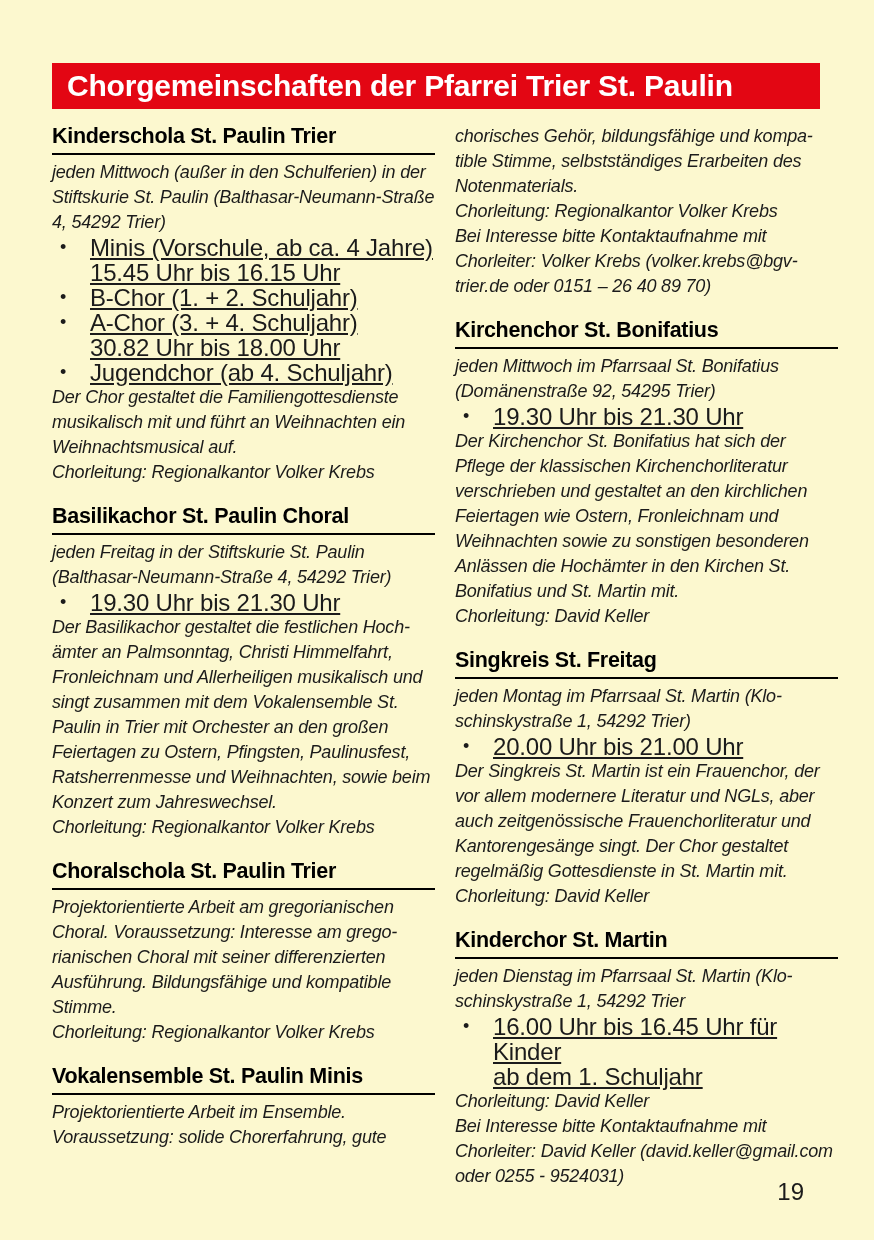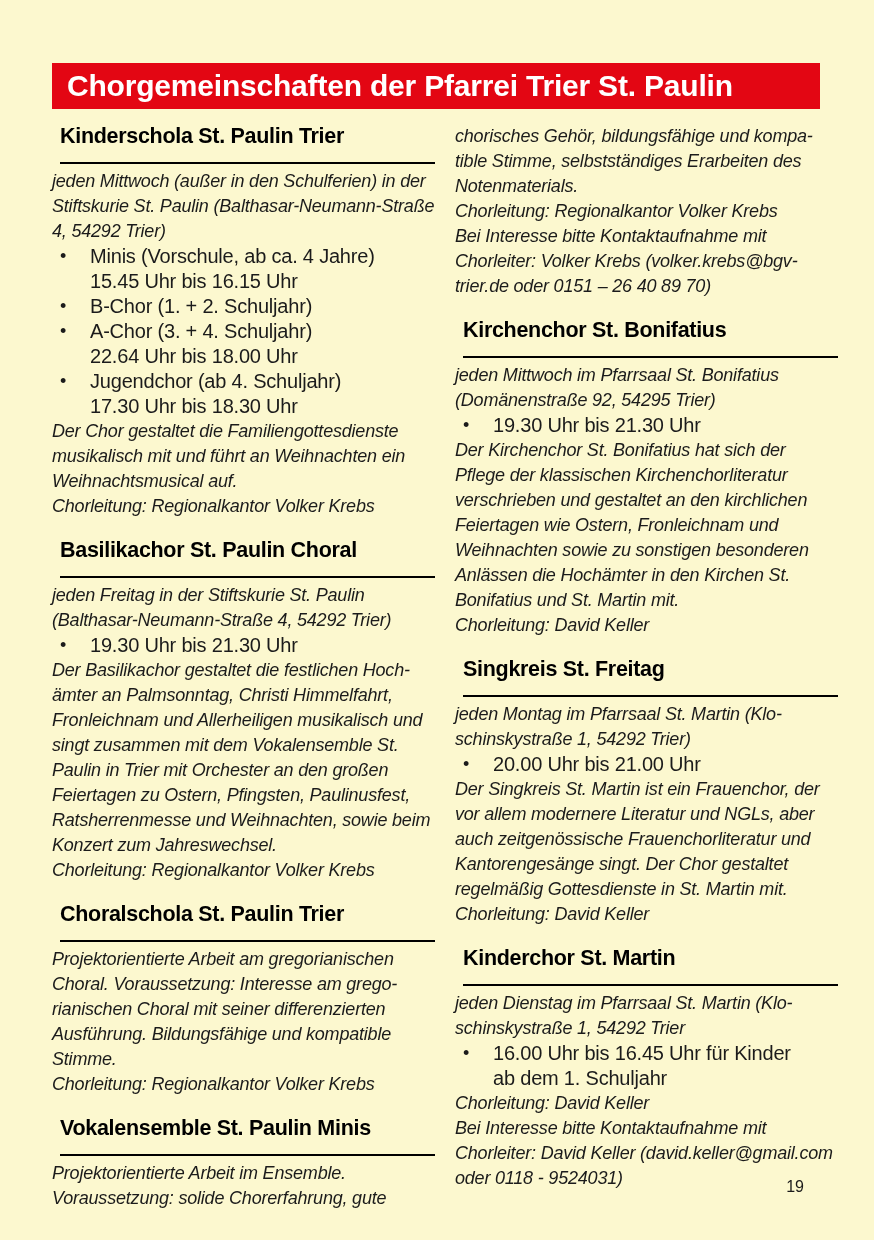--- a/index.html
+++ b/index.html
@@ -33,56 +33,57 @@
     left: 52px;
     top: 124px;
     width: 786px;
     display: flex;
     gap: 20px;
   }
   .col { width: 383px; }
   .col section { margin: 0; }
   .col section + section { margin-top: 19px; }
   h2 {
-    margin: 0 0 5px 8px;
+    margin: 0 0 5px 0;
     font-size: 21.5px;
     font-weight: bold;
     color: #000;
     letter-spacing: -0.3px;
     border-bottom: 2px solid #000;
-    padding-bottom: 13px;
+    padding-bottom: 4px;
   }
   .col p {
     margin: 0;
     font-size: 18px;
     line-height: 25px;
     letter-spacing: -0.2px;
     hyphens: manual;
     font-style: italic;
   }
   .bullet { display: flex; }
   .bullet .dot {
     width: 38px;
     padding-left: 8px;
     box-sizing: border-box;
     font-size: 18px;
     line-height: 25px;
     flex: 0 0 auto;
   }
   .bullet .btxt {
     flex: 1;
-    font-size: 20px;
+    font-size: 24px;
     line-height: 25px;
     letter-spacing: -0.2px;
+    text-decoration: underline;
   }
   .page-number {
     position: absolute;
     right: 70px;
     top: 1178px;
-    font-size: 16px;
+    font-size: 24px;
     color: #1b1b1b;
   }
 </style>
 </head>
 <body>
 
 <div class="page">
   <div class="banner">Chorgemeinschaften der Pfarrei Trier St. Paulin</div>
 
   <div class="content">
@@ -100,28 +101,27 @@
           <div class="bullet">
             <span class="dot">•</span>
             <div class="btxt">
               <div>B-Chor (1. + 2. Schuljahr)</div>
             </div>
           </div>
           <div class="bullet">
             <span class="dot">•</span>
             <div class="btxt">
               <div>A-Chor (3. + 4. Schuljahr)</div>
-              <div>22.64 Uhr bis 18.00 Uhr</div>
+              <div>30.82 Uhr bis 18.00 Uhr</div>
             </div>
           </div>
           <div class="bullet">
             <span class="dot">•</span>
             <div class="btxt">
               <div>Jugendchor (ab 4. Schuljahr)</div>
-              <div>17.30 Uhr bis 18.30 Uhr</div>
             </div>
           </div>
           <p>Der Chor gestaltet die Familiengottesdienste musikalisch mit und führt an Weihnachten ein Weihnachtsmusical auf.</p>
           <p>Chorleitung: Regionalkantor Volker Krebs</p>
         </section>
         <section>
           <h2>Basilikachor St. Paulin Choral</h2>
           <p>jeden Freitag in der Stiftskurie St. Paulin (Balthasar-Neumann-Straße 4, 54292 Trier)</p>
           <div class="bullet">
             <span class="dot">•</span>
@@ -176,19 +176,19 @@
           <h2>Kinderchor St. Martin</h2>
           <p>jeden Dienstag im Pfarrsaal St. Martin (Klo­schinskystraße 1, 54292 Trier</p>
           <div class="bullet">
             <span class="dot">•</span>
             <div class="btxt">
               <div>16.00 Uhr bis 16.45 Uhr für Kinder</div>
               <div>ab dem 1. Schuljahr</div>
             </div>
           </div>
           <p>Chorleitung: David Keller</p>
-          <p>Bei Interesse bitte Kontaktaufnahme mit Chorleiter: David Keller (david.keller@gmail.com oder 0118 - 9524031)</p>
+          <p>Bei Interesse bitte Kontaktaufnahme mit Chorleiter: David Keller (david.keller@gmail.com oder 0255 - 9524031)</p>
         </section>
       </div>
   </div>
 
   <div class="page-number">19</div>
 </div>
 
 </body></html>

